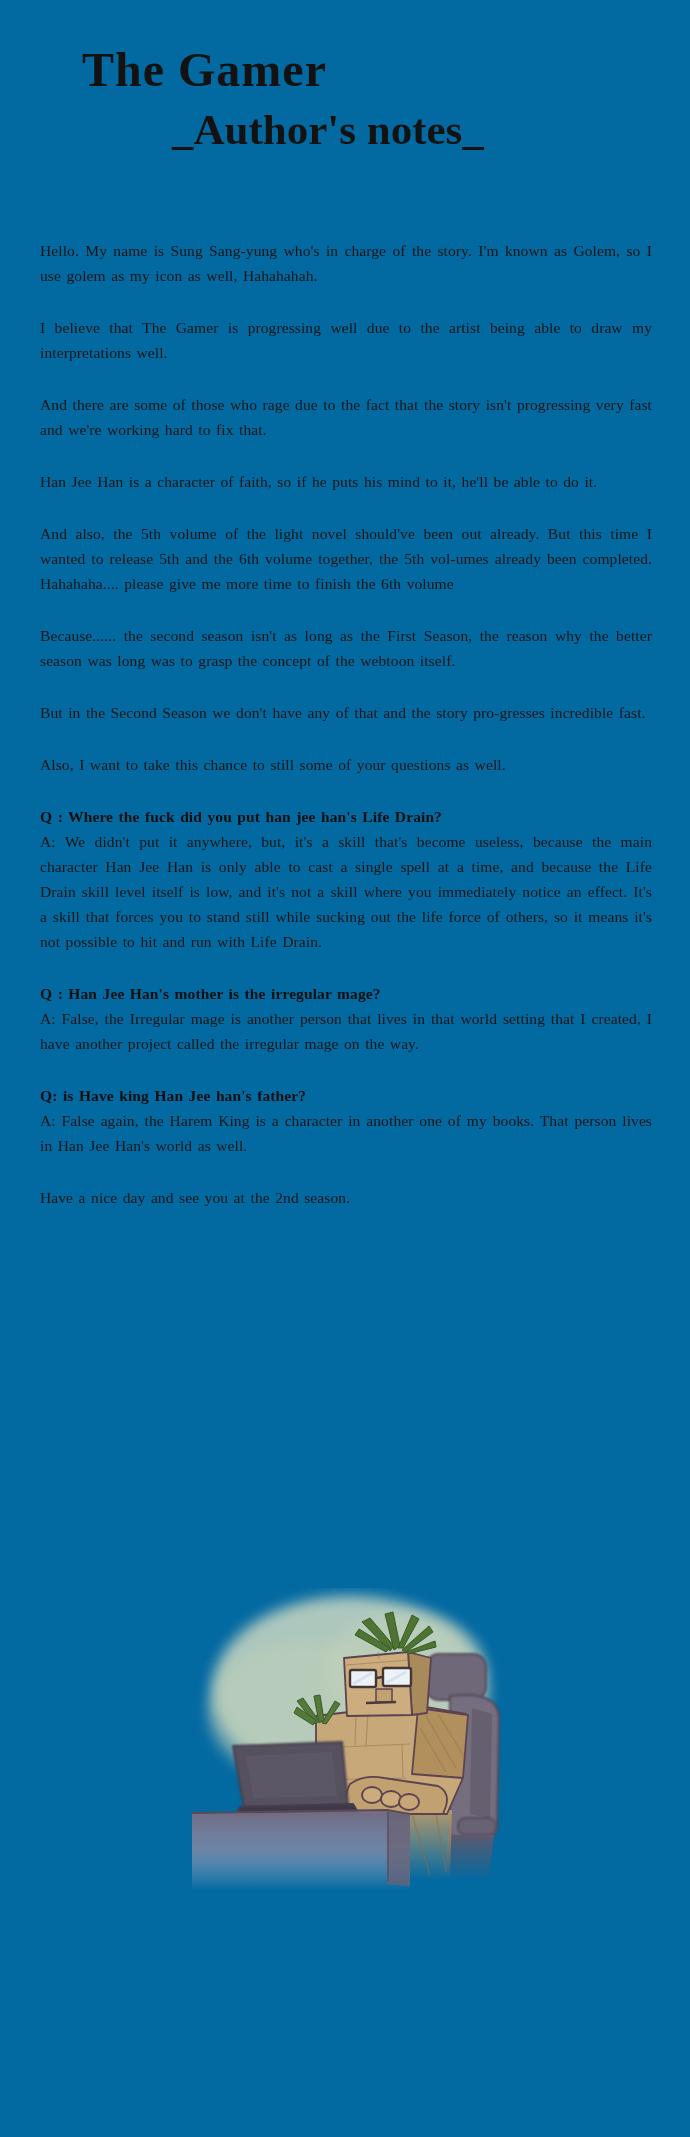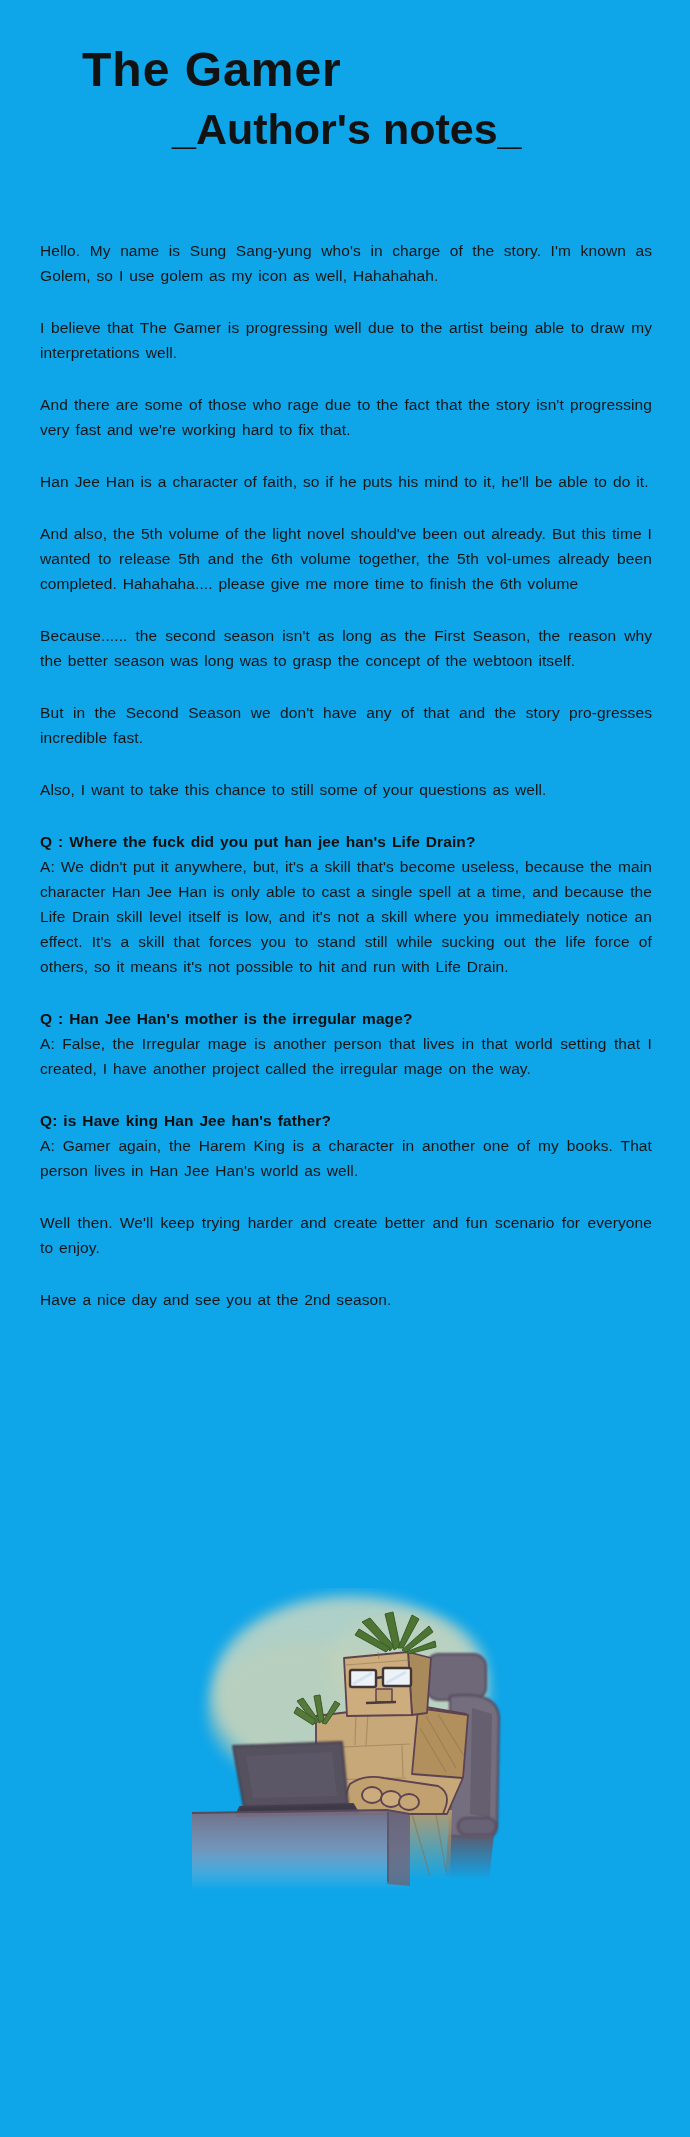--- a/index.html
+++ b/index.html
@@ -1,20 +1,20 @@
 <!DOCTYPE html>
 <html><head>
 <meta charset="utf-8">
 <style>
   html,body{margin:0;padding:0;background:#ffffff;}
   body{
     width:690px;height:2137px;position:relative;overflow:hidden;
     font-family:"Liberation Sans", sans-serif;color:#1b1b1b;
   }
-  .page{position:absolute;inset:0;background:#0ea5e9;}
+  .page{position:absolute;inset:0;background:#0369a1;font-family:Liberation Serif, serif;}
   .title{
     position:absolute;left:82px;top:46px;margin:0;
     font-size:48px;font-weight:600;letter-spacing:1px;line-height:1;
     color:#121212;white-space:nowrap;
   }
   .subtitle{
     position:absolute;left:172px;top:104px;margin:0;
     font-size:43px;font-weight:600;letter-spacing:0px;line-height:1.2;
     color:#121212;white-space:nowrap;
   }
@@ -42,22 +42,21 @@
       <p class="block">Hello. My name is Sung Sang-yung who's in charge of the story. I'm known as Golem, so I use golem as my icon as well, Hahahahah.</p>
       <p class="block">I believe that The Gamer is progressing well due to the artist being able to draw my interpretations well.</p>
       <p class="block">And there are some of those who rage due to the fact that the story isn't progressing very fast and we're working hard to fix that.</p>
       <p class="block">Han Jee Han is a character of faith, so if he puts his mind to it, he'll be able to do it.</p>
       <p class="block">And also, the 5th volume of the light novel should've been out already. But this time I wanted to release 5th and the 6th volume together, the 5th vol-umes already been completed. Hahahaha.... please give me more time to finish the 6th volume</p>
       <p class="block">Because...... the second season isn't as long as the First Season, the reason why the better season was long was to grasp the concept of the webtoon itself.</p>
       <p class="block">But in the Second Season we don't have any of that and the story pro-gresses incredible fast.</p>
       <p class="block">Also, I want to take this chance to still some of your questions as well.</p>
       <p class="block"><strong class="q">Q : Where the fuck did you put han jee han's Life Drain?</strong><span>A: We didn't put it anywhere, but, it's a skill that's become useless, because the main character Han Jee Han is only able to cast a single spell at a time, and because the Life Drain skill level itself is low, and it's not a skill where you immediately notice an effect. It's a skill that forces you to stand still while sucking out the life force of others, so it means it's not possible to hit and run with Life Drain.</span></p>
       <p class="block"><strong class="q">Q : Han Jee Han's mother is the irregular mage?</strong><span>A: False, the Irregular mage is another person that lives in that world setting that I created, I have another project called the irregular mage on the way.</span></p>
-      <p class="block"><strong class="q">Q: is Have king Han Jee han's father?</strong><span>A: Gamer again, the Harem King is a character in another one of my books. That person lives in Han Jee Han's world as well.</span></p>
-      <p class="block">Well then. We'll keep trying harder and create better and fun scenario for everyone to enjoy.</p>
+      <p class="block"><strong class="q">Q: is Have king Han Jee han's father?</strong><span>A: False again, the Harem King is a character in another one of my books. That person lives in Han Jee Han's world as well.</span></p>
       <p class="block">Have a nice day and see you at the 2nd season.</p>
     </div>
 
   <div class="illustration">
     <svg width="380" height="330" viewBox="0 0 380 330" xmlns="http://www.w3.org/2000/svg">
       <defs>
         <filter id="wash" x="-40%" y="-40%" width="180%" height="180%">
           <feGaussianBlur stdDeviation="7"></feGaussianBlur>
         </filter>
         <filter id="soft" x="-20%" y="-20%" width="140%" height="140%">

